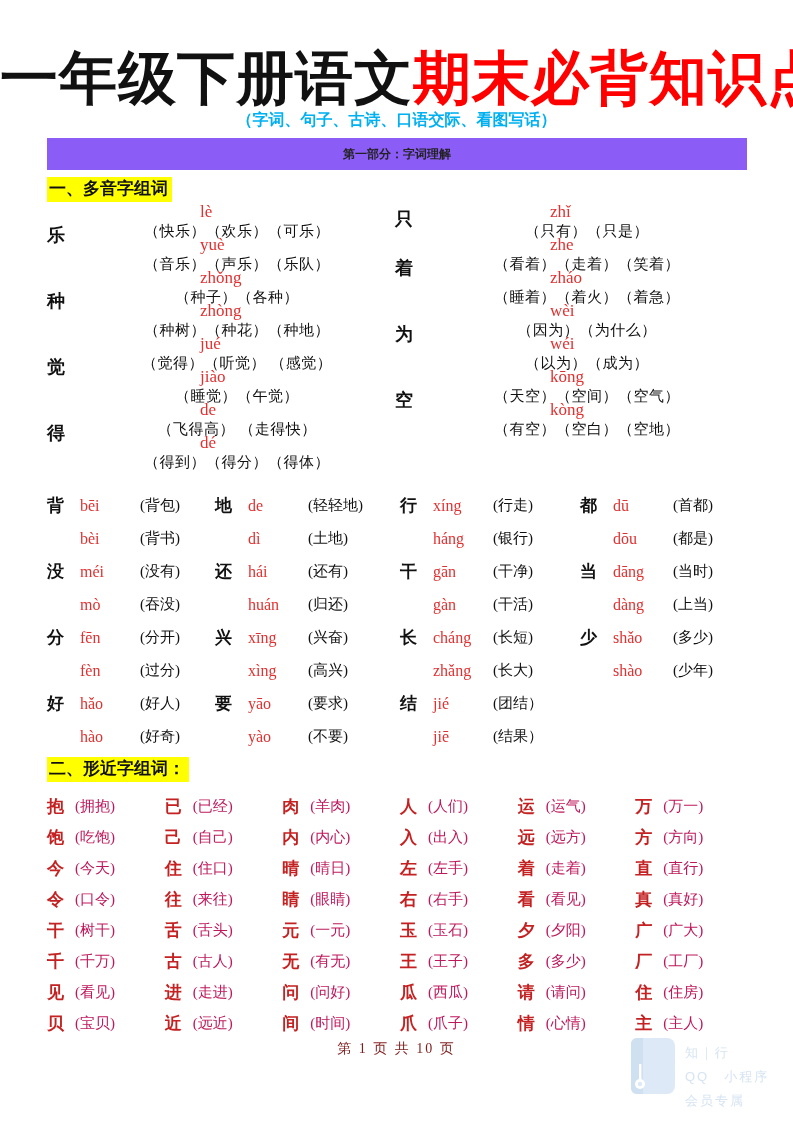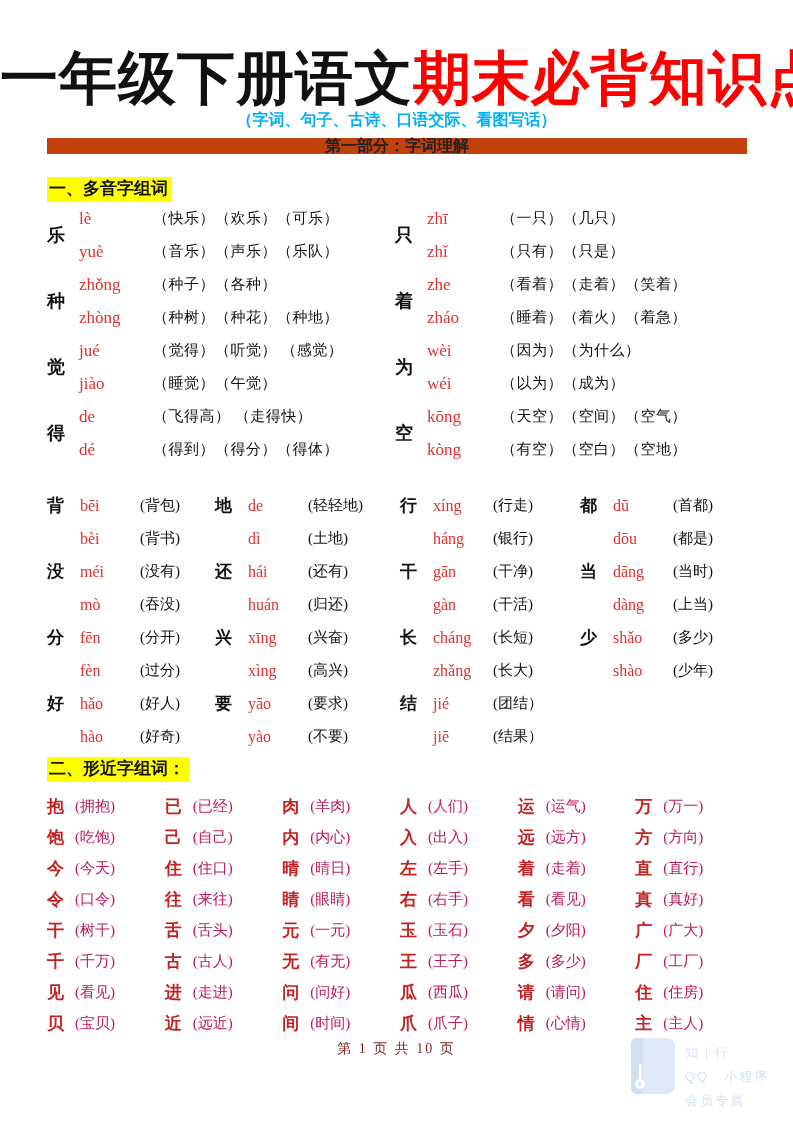--- a/index.html
+++ b/index.html
@@ -6,39 +6,39 @@
   .page{position:relative;width:793px;height:1122px;background:#ffffff;overflow:hidden;
         font-family:"Liberation Serif","DejaVu Serif",serif;color:#111;}
 
   .title{position:absolute;top:40px;left:0;right:0;text-align:center;
          font-size:58px;font-weight:bold;letter-spacing:1px;white-space:nowrap;}
   .title .t-red{color:#ff0000;}
 
   .subtitle{position:absolute;top:110px;left:0;right:0;text-align:center;
             font-size:16px;font-weight:bold;color:#00b0f0;}
 
-  .banner{position:absolute;top:138px;left:47px;width:700px;height:16px;
-          background:#c2410c;display:flex;align-items:center;justify-content:center;
-          font-size:16px;font-weight:bold;color:#222;}
+  .banner{position:absolute;top:138px;left:47px;width:700px;height:32px;
+          background:#8b5cf6;display:flex;align-items:center;justify-content:center;
+          font-size:12px;font-weight:bold;color:#222;}
 
   .sec-heading{position:absolute;left:47px;display:inline-block;background:#ffff00;
                font-size:17px;font-weight:bold;color:#111;padding:0 4px 2px 2px;}
   .sh1{top:177px;}
   .sh2{top:757px;}
 
   
   .top-groups{position:absolute;top:202px;left:47px;width:700px;display:flex;}
   .pg-col{display:flex;flex-direction:column;}
   .pg-col.c0{width:348px;}
   .pg-col.c1{width:352px;}
   .pg-group{display:flex;}
   .pg-char{width:32px;display:flex;align-items:center;justify-content:flex-start;
            font-size:18px;font-weight:bold;color:#111;}
   .pg-rows{flex:1;}
-  .pg-row{height:33px;display:flex;align-items:center;}
+  .pg-row{height:33px;display:flex;align-items:center;flex-direction:column;}
   .pg-pinyin{width:74px;font-size:17px;color:#e03131;
              font-family:"Liberation Serif","DejaVu Serif",serif;}
   .pg-words{font-size:15px;color:#111;letter-spacing:0.5px;white-space:nowrap;}
 
   
   .pair-grid{position:absolute;top:489px;left:47px;width:700px;display:grid;
              grid-template-columns:168px 185px 180px 167px;}
   .pr-cell{height:33px;display:flex;align-items:center;}
   .pr-char{width:33px;font-size:17px;font-weight:bold;color:#111;}
   .pr-pinyin{width:60px;font-size:16px;color:#e03131;}
@@ -128,24 +128,20 @@
               <span class="pg-pinyin">dé</span>
               <span class="pg-words">（得到）（得分）（得体）</span>
             </div>
           </div>
         </div>
       </div>
       <div class="pg-col c1">
         <div class="pg-group">
           <div class="pg-char">只</div>
           <div class="pg-rows">
-            <div class="pg-row">
-              <span class="pg-pinyin">zhī</span>
-              <span class="pg-words">（一只）（几只）</span>
-            </div>
             <div class="pg-row">
               <span class="pg-pinyin">zhǐ</span>
               <span class="pg-words">（只有）（只是）</span>
             </div>
           </div>
         </div>
         <div class="pg-group">
           <div class="pg-char">着</div>
           <div class="pg-rows">
             <div class="pg-row">

